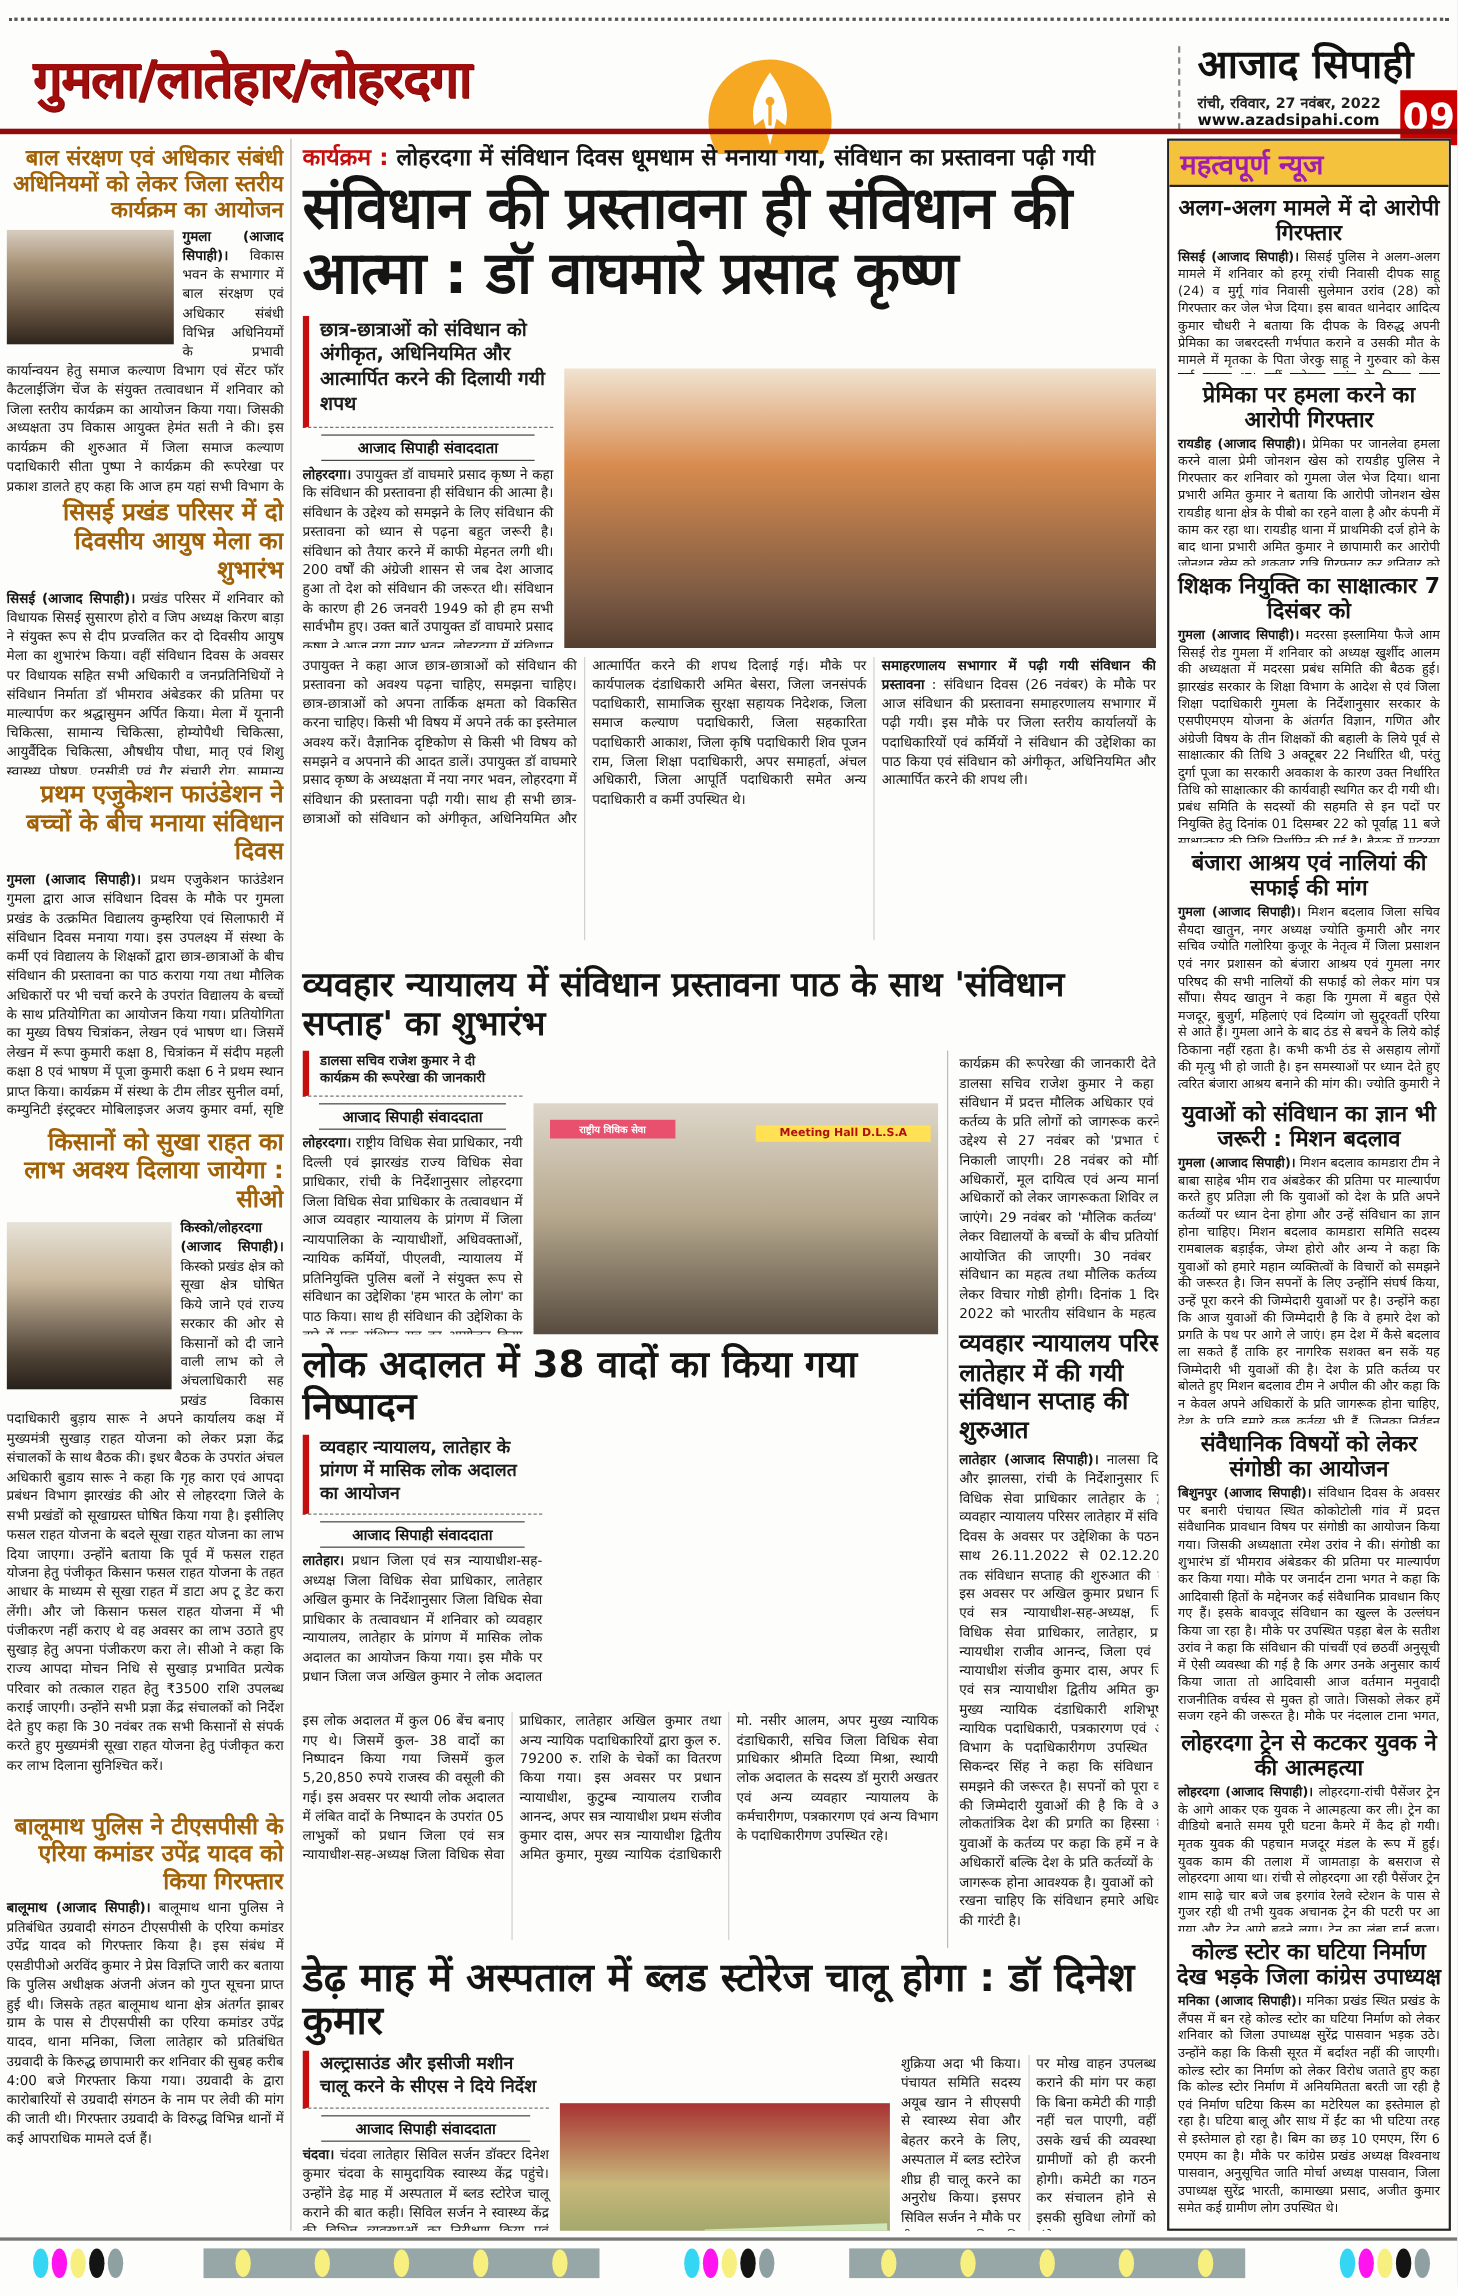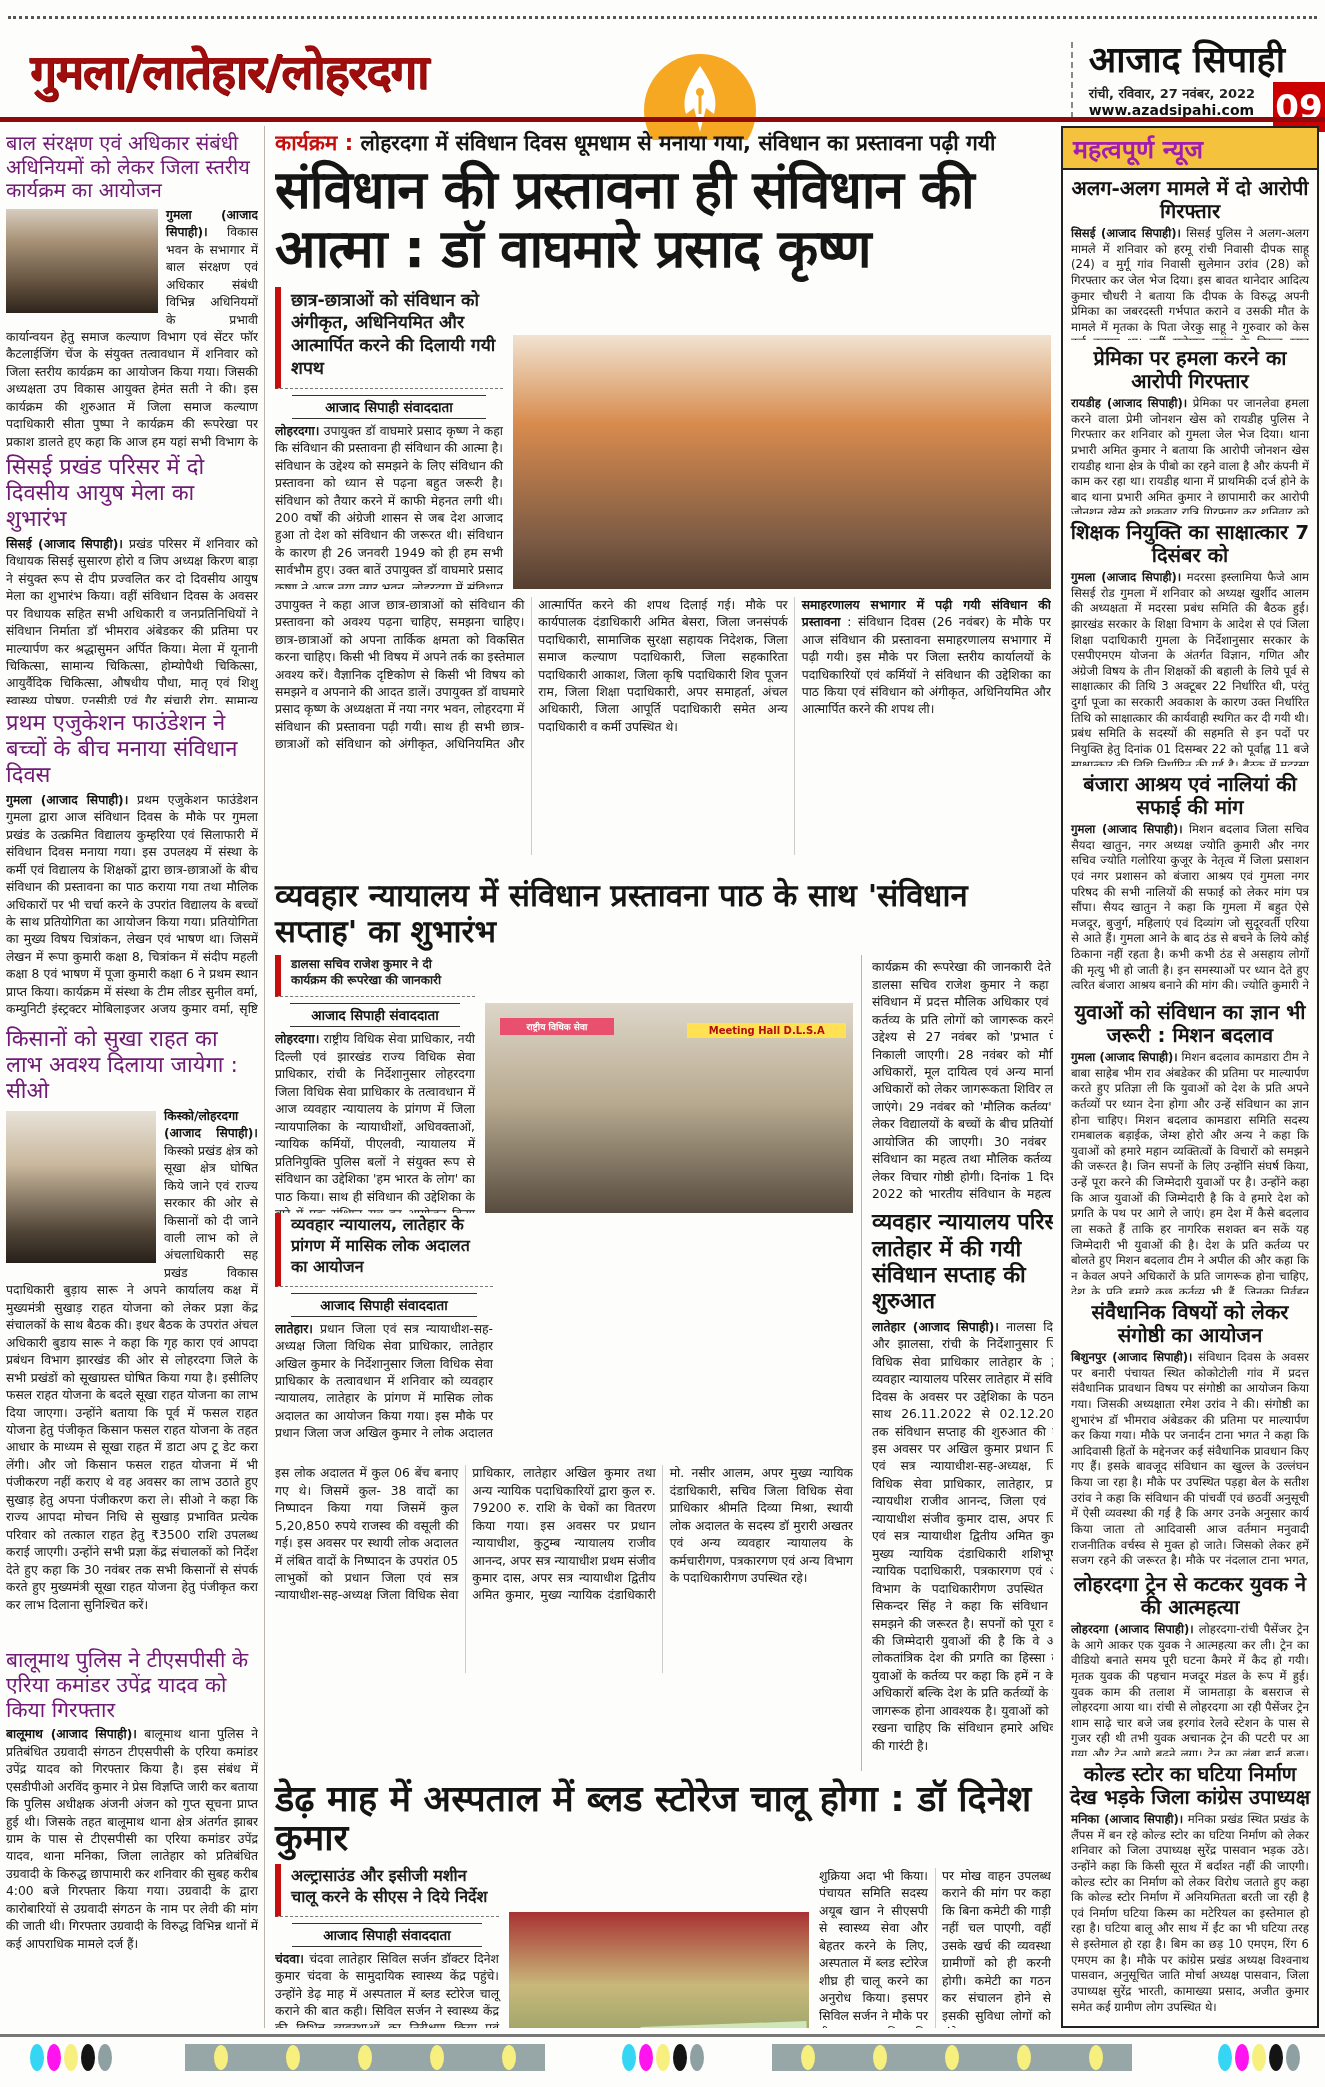--- a/index.html
+++ b/index.html
@@ -19,21 +19,21 @@
   .pagenum{position:absolute;right:0px;top:62px;width:52px;height:50px;background:#c00;
            color:#fff;font-size:34px;font-weight:bold;text-align:center;line-height:50px;}
   
   .content{position:absolute;left:6px;top:126px;width:1313px;height:1902px;display:flex;gap:8px;}
   .colL{width:252px;flex:none;border-right:1px solid #b9b4ac;padding-right:6px;overflow:hidden;}
   .colM{flex:1;overflow:hidden;padding:0 2px;}
   .colR{width:254px;flex:none;border:2px solid #222;background:#fffefa;overflow:hidden;}
   
   .bt{font-size:12.3px;line-height:1.42;text-align:justify;margin:4px 0 0 0;}
   .dl{font-weight:bold;}
-  .hl{font-size:20px;line-height:1.18;font-weight:normal;margin:6px 0 4px 0;color:#701a75;}
+  .hl{font-size:20px;line-height:1.18;font-weight:bold;margin:6px 0 4px 0;color:#a16207;text-align:right;}
   .art{overflow:hidden;}
   .photo{background:#888;position:relative;overflow:hidden;margin-top:48px;}
   .by{display:block;text-align:center;font-weight:bold;font-size:13.5px;margin:6px auto 2px auto;
       border-top:1px solid #333;border-bottom:1px solid #333;padding:2px 0;width:85%;}
   .sub{border-left:6px solid #c50f0f;padding:2px 6px 2px 10px;font-weight:bold;font-size:17.5px;
        line-height:1.3;color:#1c1c1c;border-bottom:1px dashed #777;padding-bottom:8px;}
   
   .kicker{font-size:21px;font-weight:bold;margin:2px 0 2px 0;}
   .kicker .klabel{color:#c50f0f;}
   .hm1{font-size:53px;line-height:1.12;font-weight:bold;letter-spacing:-1px;margin:4px 0 8px 0;}
@@ -174,20 +174,21 @@
               <div class="sub" style="font-size:12px;">डालसा सचिव राजेश कुमार ने दी कार्यक्रम की रूपरेखा की जानकारी</div>
               <span class="by">आजाद सिपाही संवाददाता</span>
               <p class="bt"><b class="dl">लोहरदगा।</b> <span>राष्ट्रीय विधिक सेवा प्राधिकार, नयी दिल्ली एवं झारखंड राज्य विधिक सेवा प्राधिकार, रांची के निर्देशानुसार लोहरदगा जिला विधिक सेवा प्राधिकार के तत्वावधान में आज व्यवहार न्यायालय के प्रांगण में जिला न्यायपालिका के न्यायाधीशों, अधिवक्ताओं, न्यायिक कर्मियों, पीएलवी, न्यायालय में प्रतिनियुक्ति पुलिस बलों ने संयुक्त रूप से संविधान का उद्देशिका 'हम भारत के लोग' का पाठ किया। साथ ही संविधान की उद्देशिका के बारे में एक संक्षिप्त सत्र का आयोजन किया गया। इस संबंध में जिला विधिक सेवा प्राधिकार, लोहरदगा के सचिव राजेश कुमार ने बतलाया की राजेंद्र बहादुर पाल जो प्राधिकार के अध्यक्ष हैं के मार्गदर्शन में डालसा, लोहरदगा दिनांक 26 नवंबर से 02 दिसंबर तक 'संविधान सप्ताह' मना रहा है। जिस की विधिवत शुरूआत आज संविधान दिवस के दिन संविधान के प्रस्तावना पाठ के साथ किया गया।</span></p>
             </div>
             <div class="photo ph4 m2photo">
               <div class="banner ban-pink">राष्ट्रीय विधिक सेवा</div>
               <div class="banner ban-yel1">Meeting Hall  D.L.S.A</div>
             </div>
           </div>
 
+          <h2 class="hm3">लोक अदालत में 38 वादों का किया गया निष्पादन</h2>
           <div class="m3row">
             <div class="m3c1">
               <div class="sub" style="font-size:16px;">व्यवहार न्यायालय, लातेहार के प्रांगण में मासिक लोक अदालत का आयोजन</div>
               <span class="by">आजाद सिपाही संवाददाता</span>
               <p class="bt"><b class="dl">लातेहार।</b> <span>प्रधान जिला एवं सत्र न्यायाधीश-सह-अध्यक्ष जिला विधिक सेवा प्राधिकार, लातेहार अखिल कुमार के निर्देशानुसार जिला विधिक सेवा प्राधिकार के तत्वावधान में शनिवार को व्यवहार न्यायालय, लातेहार के प्रांगण में मासिक लोक अदालत का आयोजन किया गया। इस मौके पर प्रधान जिला जज अखिल कुमार ने लोक अदालत के बेंचों का निरीक्षण किया तथा न्यायिक पदाधिकारियों को ज्यादा से ज्यादा मामले निष्पादन करने हेतु निर्देश दिए।</span></p>
             </div>
             <div class="photo ph6 m3photo"></div>
           </div>
           <div class="m3tail bt">इस लोक अदालत में कुल 06 बेंच बनाए गए थे। जिसमें कुल- 38 वादों का निष्पादन किया गया जिसमें कुल 5,20,850 रुपये राजस्व की वसूली की गई। इस अवसर पर स्थायी लोक अदालत में लंबित वादों के निष्पादन के उपरांत 05 लाभुकों को प्रधान जिला एवं सत्र न्यायाधीश-सह-अध्यक्ष जिला विधिक सेवा प्राधिकार, लातेहार अखिल कुमार तथा अन्य न्यायिक पदाधिकारियों द्वारा कुल रु. 79200 रु. राशि के चेकों का वितरण किया गया। इस अवसर पर प्रधान न्यायाधीश, कुटुम्ब न्यायालय राजीव आनन्द, अपर सत्र न्यायाधीश प्रथम संजीव कुमार दास, अपर सत्र न्यायाधीश द्वितीय अमित कुमार, मुख्य न्यायिक दंडाधिकारी मो. नसीर आलम, अपर मुख्य न्यायिक दंडाधिकारी, सचिव जिला विधिक सेवा प्राधिकार श्रीमति दिव्या मिश्रा, स्थायी लोक अदालत के सदस्य डॉ मुरारी अखतर एवं अन्य व्यवहार न्यायालय के कर्मचारीगण, पत्रकारगण एवं अन्य विभाग के पदाधिकारीगण उपस्थित रहे।</div>
         </div>

